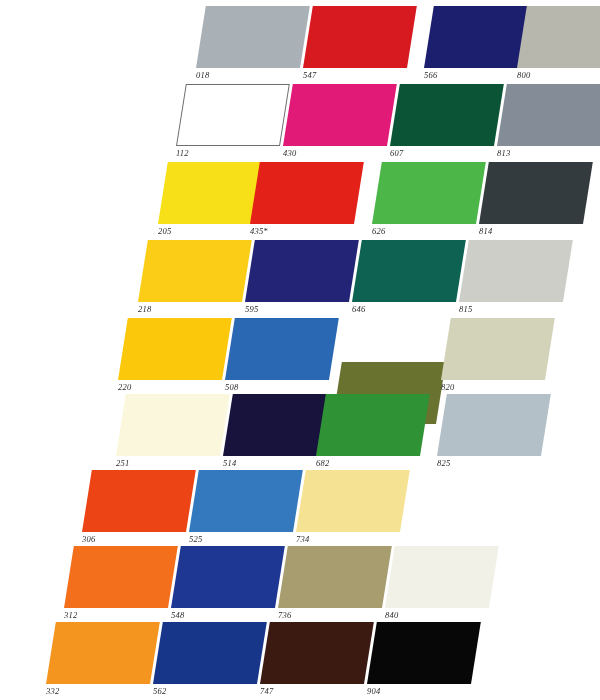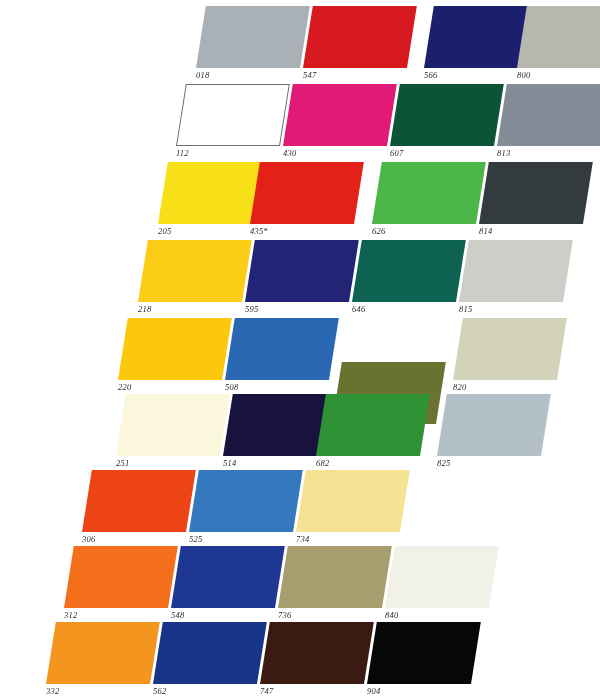--- a/index.html
+++ b/index.html
@@ -204,21 +204,21 @@
           <div class="chip-sheen"></div>
         </div>
         <div class="code">508</div>
       </div>
       <div class="swatch-cell" style="left: 214px; margin-top: 44px;">
         <div class="chip" title="olive-green" style="background: rgb(105, 114, 47);">
           <div class="chip-sheen"></div>
         </div>
         <div class="code">650</div>
       </div>
-      <div class="swatch-cell" style="left: 335px;">
+      <div class="swatch-cell" style="left: 323px;">
         <div class="chip" title="pale-sage" style="background: rgb(211, 211, 186);">
           <div class="chip-sheen"></div>
         </div>
         <div class="code">820</div>
       </div>
     </div>
     <div class="swatch-row" style="left: 100px; top: 394px; width: 448px; margin-left: 16px;">
       <div class="swatch-cell" style="left: 0px;">
         <div class="chip" title="cream" style="background: rgb(251, 247, 220);">
           <div class="chip-sheen"></div>

